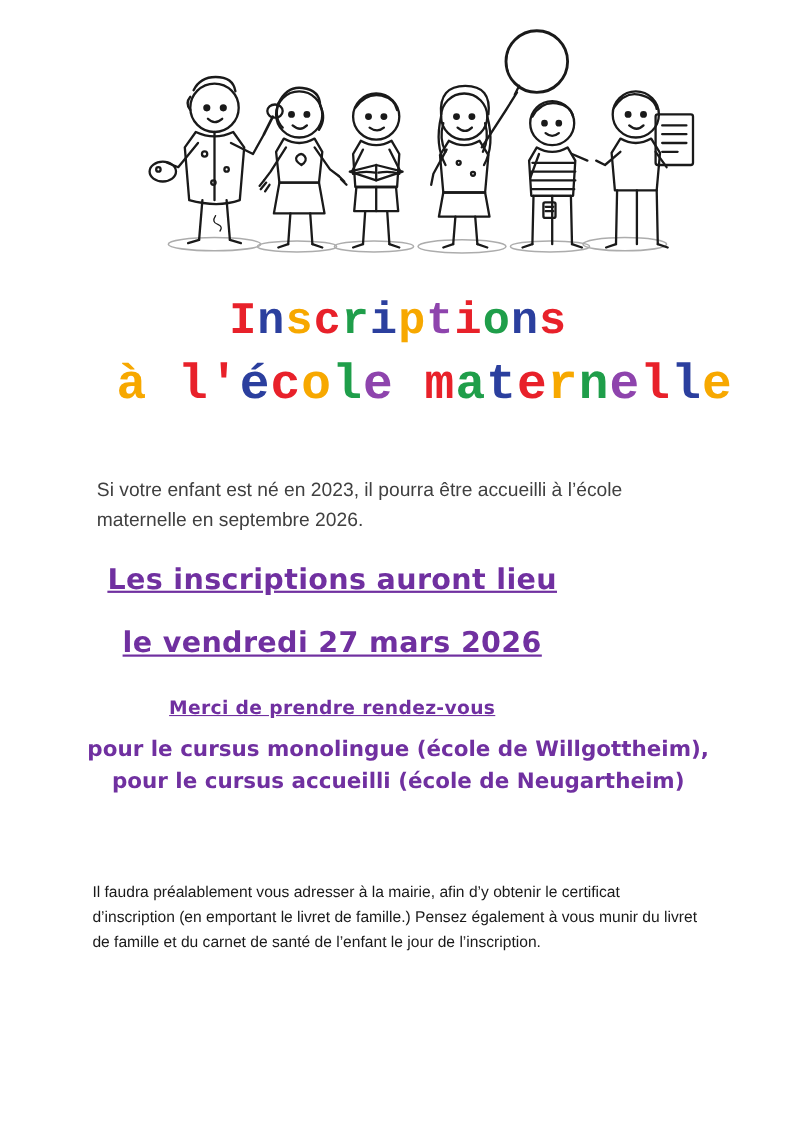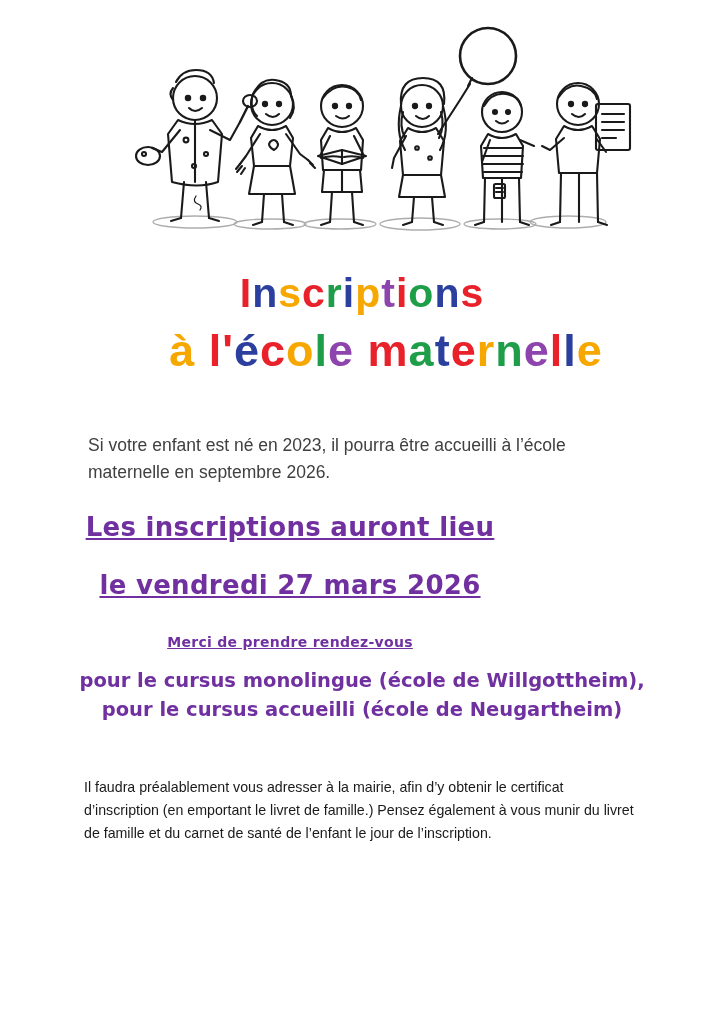--- a/index.html
+++ b/index.html
@@ -38,21 +38,21 @@
 
   
   .title-block {
     position: absolute;
     top: 272px;
     left: 0;
     width: 724px;
     text-align: center;
   }
   .title-line {
-    font-family: Liberation Sans, sans-serif;
+    font-family: Liberation Mono, monospace;
     font-weight: bold;
     letter-spacing: 1px;
     line-height: 1.05;
     white-space: nowrap;
   }
   .title-line.one { font-size: 41px; }
   .title-line.two { font-size: 45px; margin-top: 12px; margin-left: 48px; }
   .title-line span { display: inline-block; }
 
   
@@ -63,35 +63,35 @@
     width: 560px;
     font-size: 17.5px;
     line-height: 1.55;
     color: #404040;
   }
 
   
   .purple-block {
     position: absolute;
     top: 512px;
-    left: 0;
+    left: 12px;
     width: 580px;
     text-align: center;
     color: #7b2fbe;
   }
   .purple-line {
     font-family: "DejaVu Sans", sans-serif;
     font-weight: bold;
     color: #7030a0;
     text-decoration: underline;
     letter-spacing: 0.3px;
   }
   .purple-line.big { font-size: 26px; }
   .purple-line.big2 { font-size: 26px; margin-top: 28px; text-align: center; }
-  .purple-line.mid { font-size: 14px; margin-top: 34px; }
+  .purple-line.mid { font-size: 17px; margin-top: 34px; }
 
   
   .contact-block {
     position: absolute;
     top: 666px;
     left: 0;
     width: 724px;
     text-align: center;
     color: #7030a0;
     font-family: "DejaVu Sans", sans-serif;
@@ -113,21 +113,21 @@
     top: -2px;
   }
   .cursus-row {
     font-size: 19.5px;
     line-height: 1.5;
   }
 
   
   .note {
     position: absolute;
-    top: 776px;
+    top: 800px;
     left: 84px;
     width: 556px;
     font-size: 14.2px;
     line-height: 1.62;
     color: #1a1a1a;
   }
 </style>
 </head>
 <body>
 

